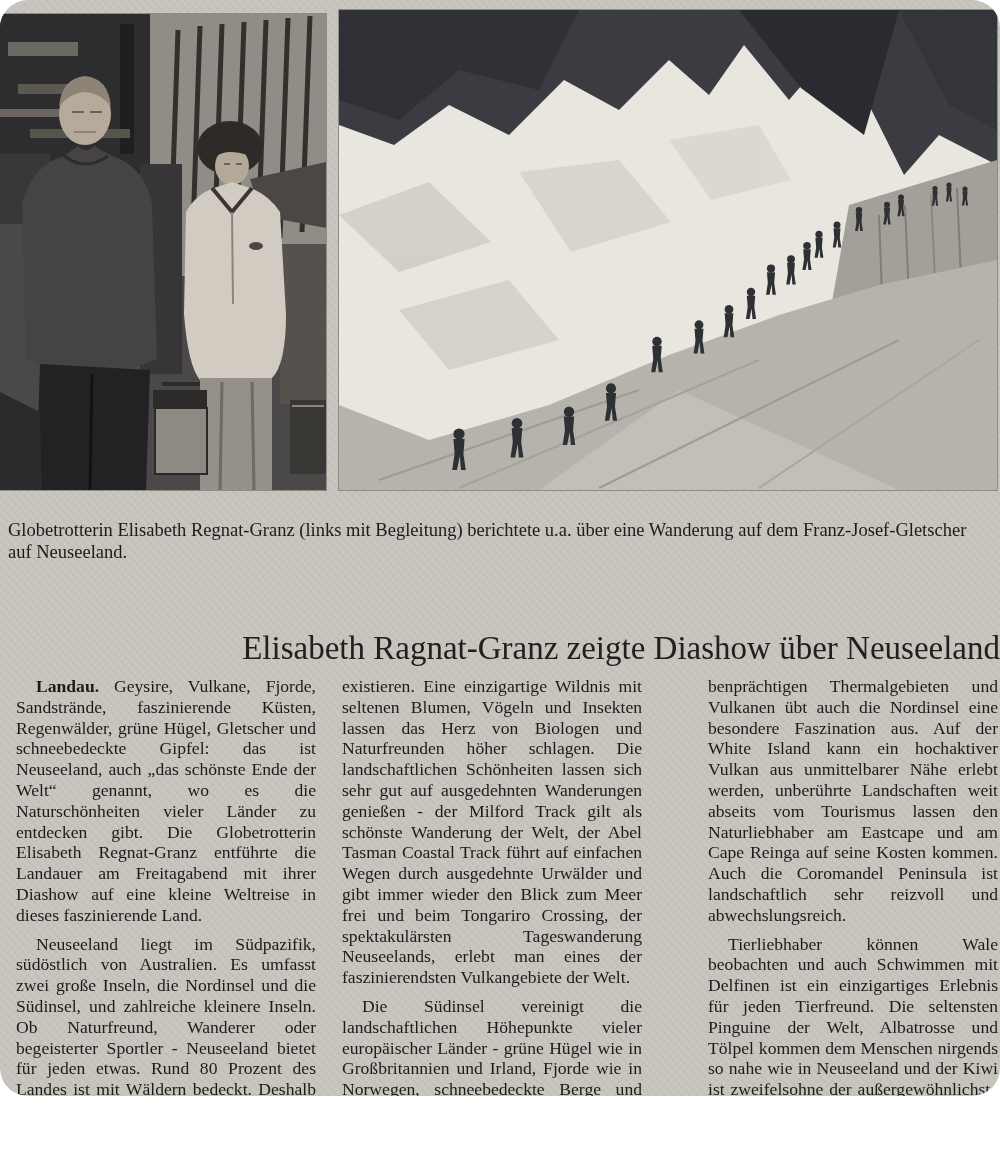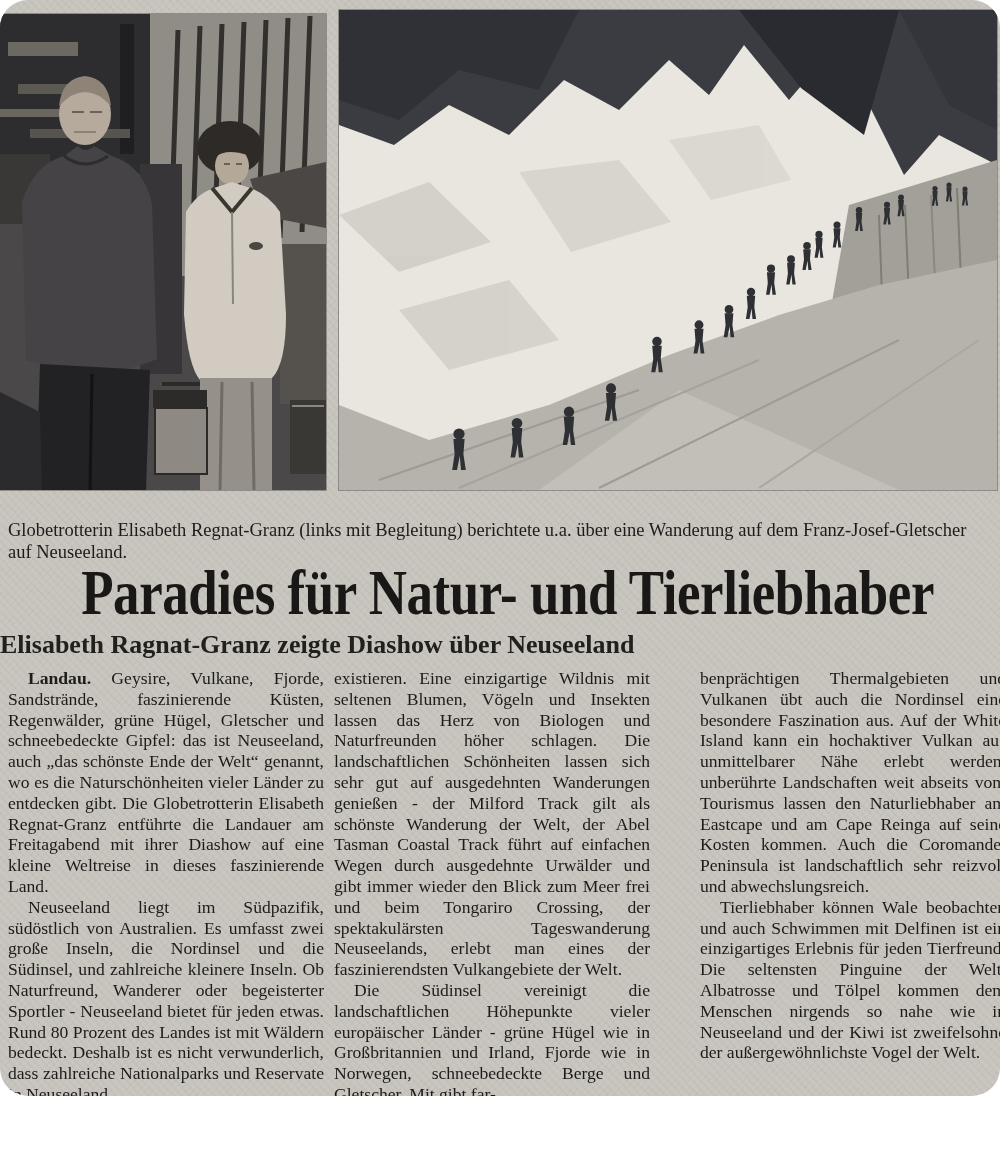--- a/index.html
+++ b/index.html
@@ -26,31 +26,31 @@
   .headline-wrap {
     position:absolute; left:0; top:560px; width:1000px;
     text-align:center; white-space:nowrap;
   }
   .headline-text {
     display:inline-block; transform:scaleX(0.84); transform-origin:50% 50%;
     font-size:63px; font-weight:bold; letter-spacing:-0.5px; line-height:1.05;
     color:#191816;
   }
   .subheadline {
-    position:absolute; left:0; top:630px; width:1000px; text-align:left;
-    font-size:26px; font-weight:bold; margin:0; color:#21201d;
+    position:absolute; left:0; top:630px; width:1000px; text-align:right;
+    font-size:33px; font-weight:normal; margin:0; color:#21201d;
   }
   .body-col {
     position:absolute; top:668px; height:481px; overflow:hidden;
     font-size:17.6px; line-height:20.8px; text-align:justify;
   }
   .col1 { left:8px;  width:316px; }
   .col2 { left:334px; width:316px; }
   .col3 { left:700px; width:306px; }
-  .para { margin:0; }
+  .para { margin:8px; }
   .para.indent { text-indent:20px; }
   .dateline { font-weight:bold; }
 </style>
 </head>
 <body>
 
 <div class="page">
 
   <figure class="photo-left photo-frame">
     <svg viewBox="0 0 326 476" preserveAspectRatio="none">
@@ -170,23 +170,20 @@
         <use href="#hk" transform="translate(562,200) scale(1.05)"></use>
         <use href="#hk" transform="translate(596,190) scale(0.95)"></use>
         <use href="#hk" transform="translate(610,186) scale(0.92)"></use>
         <use href="#hk" transform="translate(626,190) scale(0.92)"></use>
       </g>
     </svg>
   </figure>
 
   <p class="caption">Globetrotterin Elisabeth Regnat-Granz (links mit Begleitung) berichtete u.a. über eine Wanderung auf dem Franz-Josef-Gletscher auf Neuseeland.</p>
 
-  <div class="headline-wrap">
-    <span class="headline-text">Paradies für Natur- und Tierliebhaber</span>
-  </div>
 
   <h2 class="subheadline">Elisabeth Ragnat-Granz zeigte Diashow über Neuseeland</h2>
 
   <div class="body-col col1">
     <p class="para indent"><b class="dateline">Landau.</b><span> Geysire, Vulkane, Fjorde, Sandstrände, faszinierende Küsten, Regenwälder, grüne Hügel, Gletscher und schneebedeckte Gipfel: das ist Neuseeland, auch „das schönste Ende der Welt“ genannt, wo es die Naturschönheiten vieler Länder zu entdecken gibt. Die Globetrotterin Elisabeth Regnat-Granz entführte die Landauer am Freitagabend mit ihrer Diashow auf eine kleine Weltreise in dieses faszinierende Land.</span></p>
     <p class="para indent">Neuseeland liegt im Südpazifik, südöstlich von Australien. Es umfasst zwei große Inseln, die Nordinsel und die Südinsel, und zahlreiche kleinere Inseln. Ob Naturfreund, Wanderer oder begeisterter Sportler - Neuseeland bietet für jeden etwas. Rund 80 Prozent des Landes ist mit Wäldern bedeckt. Deshalb ist es nicht verwunderlich, dass zahlreiche Nationalparks und Reservate in Neuseeland</p>
   </div>
 
   <div class="body-col col2">
     <p class="para">existieren. Eine einzigartige Wildnis mit seltenen Blumen, Vögeln und Insekten lassen das Herz von Biologen und Naturfreunden höher schlagen. Die landschaftlichen Schönheiten lassen sich sehr gut auf ausgedehnten Wanderungen genießen - der Milford Track gilt als schönste Wanderung der Welt, der Abel Tasman Coastal Track führt auf einfachen Wegen durch ausgedehnte Urwälder und gibt immer wieder den Blick zum Meer frei und beim Tongariro Crossing, der spektakulärsten Tageswanderung Neuseelands, erlebt man eines der faszinierendsten Vulkangebiete der Welt.</p>

